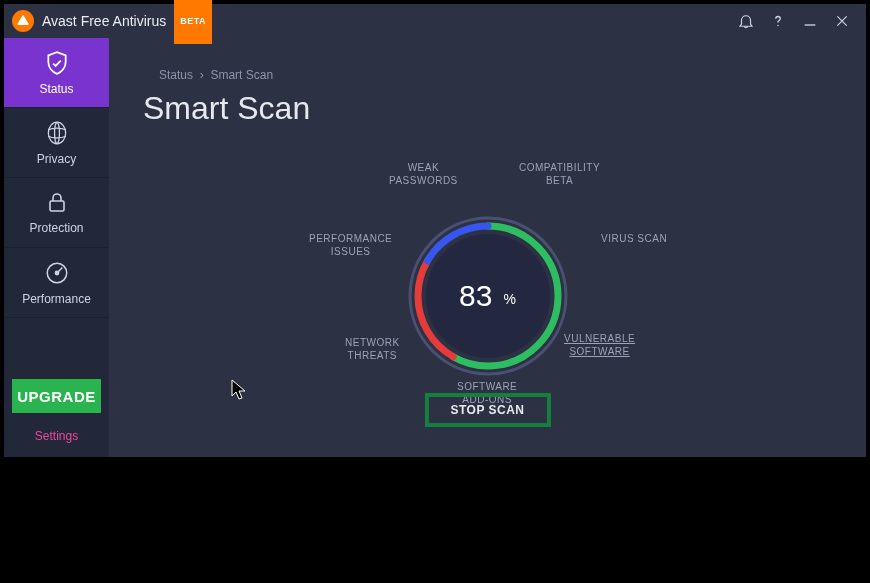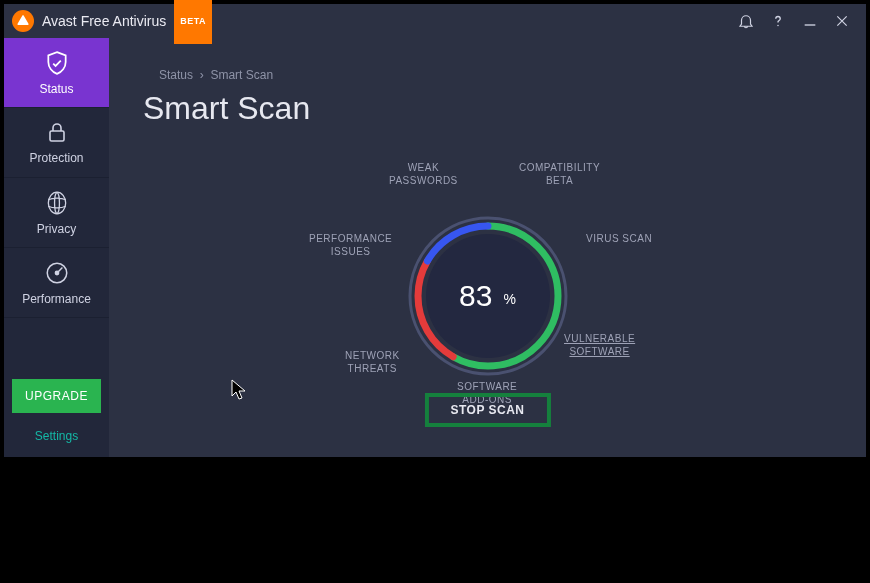--- a/index.html
+++ b/index.html
@@ -14,22 +14,22 @@
   .title-spacer { flex:1; }
   .title-btn { width:32px; height:32px; display:flex; align-items:center; justify-content:center; color:#cfd2e2; cursor:pointer; }
   .title-btn svg{display:block}
   
   .body { flex:1; display:flex; min-height:0; }
   .sidebar { width:105px; background:#22273a; display:flex; flex-direction:column; }
   .nav-item { height:70px; display:flex; flex-direction:column; align-items:center; justify-content:center; gap:6px; color:#cfd2e2; font-size:12px; border-bottom:1px solid #1b2031; cursor:pointer; }
   .nav-item svg{display:block}
   .nav-item.active { background:#7934d0; color:#fff; }
   .sidebar-spacer { flex:1; }
-  .upgrade { margin:8px; height:34px; background:#2ab450; color:#fff; font-size:12px; font-weight:400; letter-spacing:.5px; display:flex; align-items:center; justify-content:center; cursor:pointer; }
-  .settings-link { text-align:center; color:#14b8a6; font-size:12px; padding:8px 0 14px; cursor:pointer; }
+  .upgrade { margin:8px; height:34px; background:#2ab450; color:#fff; font-size:15px; font-weight:700; letter-spacing:.5px; display:flex; align-items:center; justify-content:center; cursor:pointer; }
+  .settings-link { text-align:center; color:#ec4899; font-size:12px; padding:8px 0 14px; cursor:pointer; }
   
   .main { flex:1; position:relative; color:#e7e8f0; }
   .breadcrumb { position:absolute; left:50px; top:30px; font-size:12px; color:#8e93a7; }
   .breadcrumb a{color:#8e93a7; text-decoration:none; cursor:pointer;}
   .page-title { position:absolute; left:34px; top:52px; font-size:32px; font-weight:300; color:#e7e8f0; }
   
   .dial-wrap { position:absolute; left:50%; top:258px; transform:translate(-50%,-50%); width:190px; height:190px; }
   .dial-wrap svg{ display:block; }
   .pct { position:absolute; inset:0; display:flex; align-items:center; justify-content:center; gap:11px; color:#fff; }
   .pct .num { font-size:30px; font-weight:400; }
@@ -83,32 +83,32 @@
 
     <div class="sidebar">
       <div class="nav-item active">
         <svg width="26" height="26" viewBox="0 0 24 24" fill="none" stroke="#fff" stroke-width="1.6">
             <path d="M12 2l8 3v6c0 5-3.4 9.4-8 11-4.6-1.6-8-6-8-11V5l8-3z"></path>
             <path d="M8.5 12.5l2.2 2.2 4.8-4.8"></path>
           </svg>
         <span>Status</span>
       </div>
       <div class="nav-item">
+        <svg width="26" height="26" viewBox="0 0 24 24" fill="none" stroke="#cfd2e2" stroke-width="1.2">
+            <ellipse cx="12" cy="12" rx="8" ry="10"></ellipse>
+            <path d="M12 2c3 2 3 18 0 20M12 2c-3 2-3 18 0 20M4 9c4-2 12-2 16 0M4 15c4 2 12 2 16 0"></path>
+          </svg>
+        <span>Privacy</span>
+      </div>
+      <div class="nav-item">
         <svg width="24" height="24" viewBox="0 0 24 24" fill="none" stroke="#cfd2e2" stroke-width="1.6">
             <rect x="5" y="10" width="14" height="10" rx="1.5"></rect>
             <path d="M8 10V7a4 4 0 118 0v3"></path>
           </svg>
         <span>Protection</span>
-      </div>
-      <div class="nav-item">
-        <svg width="26" height="26" viewBox="0 0 24 24" fill="none" stroke="#cfd2e2" stroke-width="1.2">
-            <ellipse cx="12" cy="12" rx="8" ry="10"></ellipse>
-            <path d="M12 2c3 2 3 18 0 20M12 2c-3 2-3 18 0 20M4 9c4-2 12-2 16 0M4 15c4 2 12 2 16 0"></path>
-          </svg>
-        <span>Privacy</span>
       </div>
       <div class="nav-item">
         <svg width="26" height="26" viewBox="0 0 24 24" fill="none" stroke="#cfd2e2" stroke-width="1.4">
             <circle cx="12" cy="12" r="9"></circle>
             <circle cx="12" cy="12" r="1.5" fill="#cfd2e2"></circle>
             <path d="M12 12l5-5"></path>
           </svg>
         <span>Performance</span>
       </div>
       <div class="sidebar-spacer"></div>
@@ -141,26 +141,26 @@
           </g>
         </svg>
         <div class="pct">
           <span class="num">83</span>
           <span class="unit">%</span>
         </div>
       </div>
 
       <div class="ring-label" style="left:410px; top:124px;">COMPATIBILITY
 BETA</div>
-      <div class="ring-label" style="left:477px; top:195px;">VIRUS SCAN</div>
+      <div class="ring-label" style="left:492px; top:195px;">VIRUS SCAN</div>
       <div class="ring-label" style="left:455px; top:295px;text-decoration:underline;">VULNERABLE
 SOFTWARE</div>
       <div class="ring-label" style="left:348px; top:343px;">SOFTWARE
 ADD-ONS</div>
-      <div class="ring-label" style="left:236px; top:312px;">NETWORK
+      <div class="ring-label" style="left:236px; top:299px;">NETWORK
 THREATS</div>
       <div class="ring-label" style="left:200px; top:195px;">PERFORMANCE
 ISSUES</div>
       <div class="ring-label" style="left:280px; top:124px;">WEAK
 PASSWORDS</div>
 
       <button class="stop-btn">STOP SCAN</button>
 
       <svg class="cursor" width="18" height="22" viewBox="0 0 18 22">
         <path d="M1 1l0 16 4-4 3 7 3-1-3-7 6 0z" fill="#000" stroke="#fff" stroke-width="1"></path>

